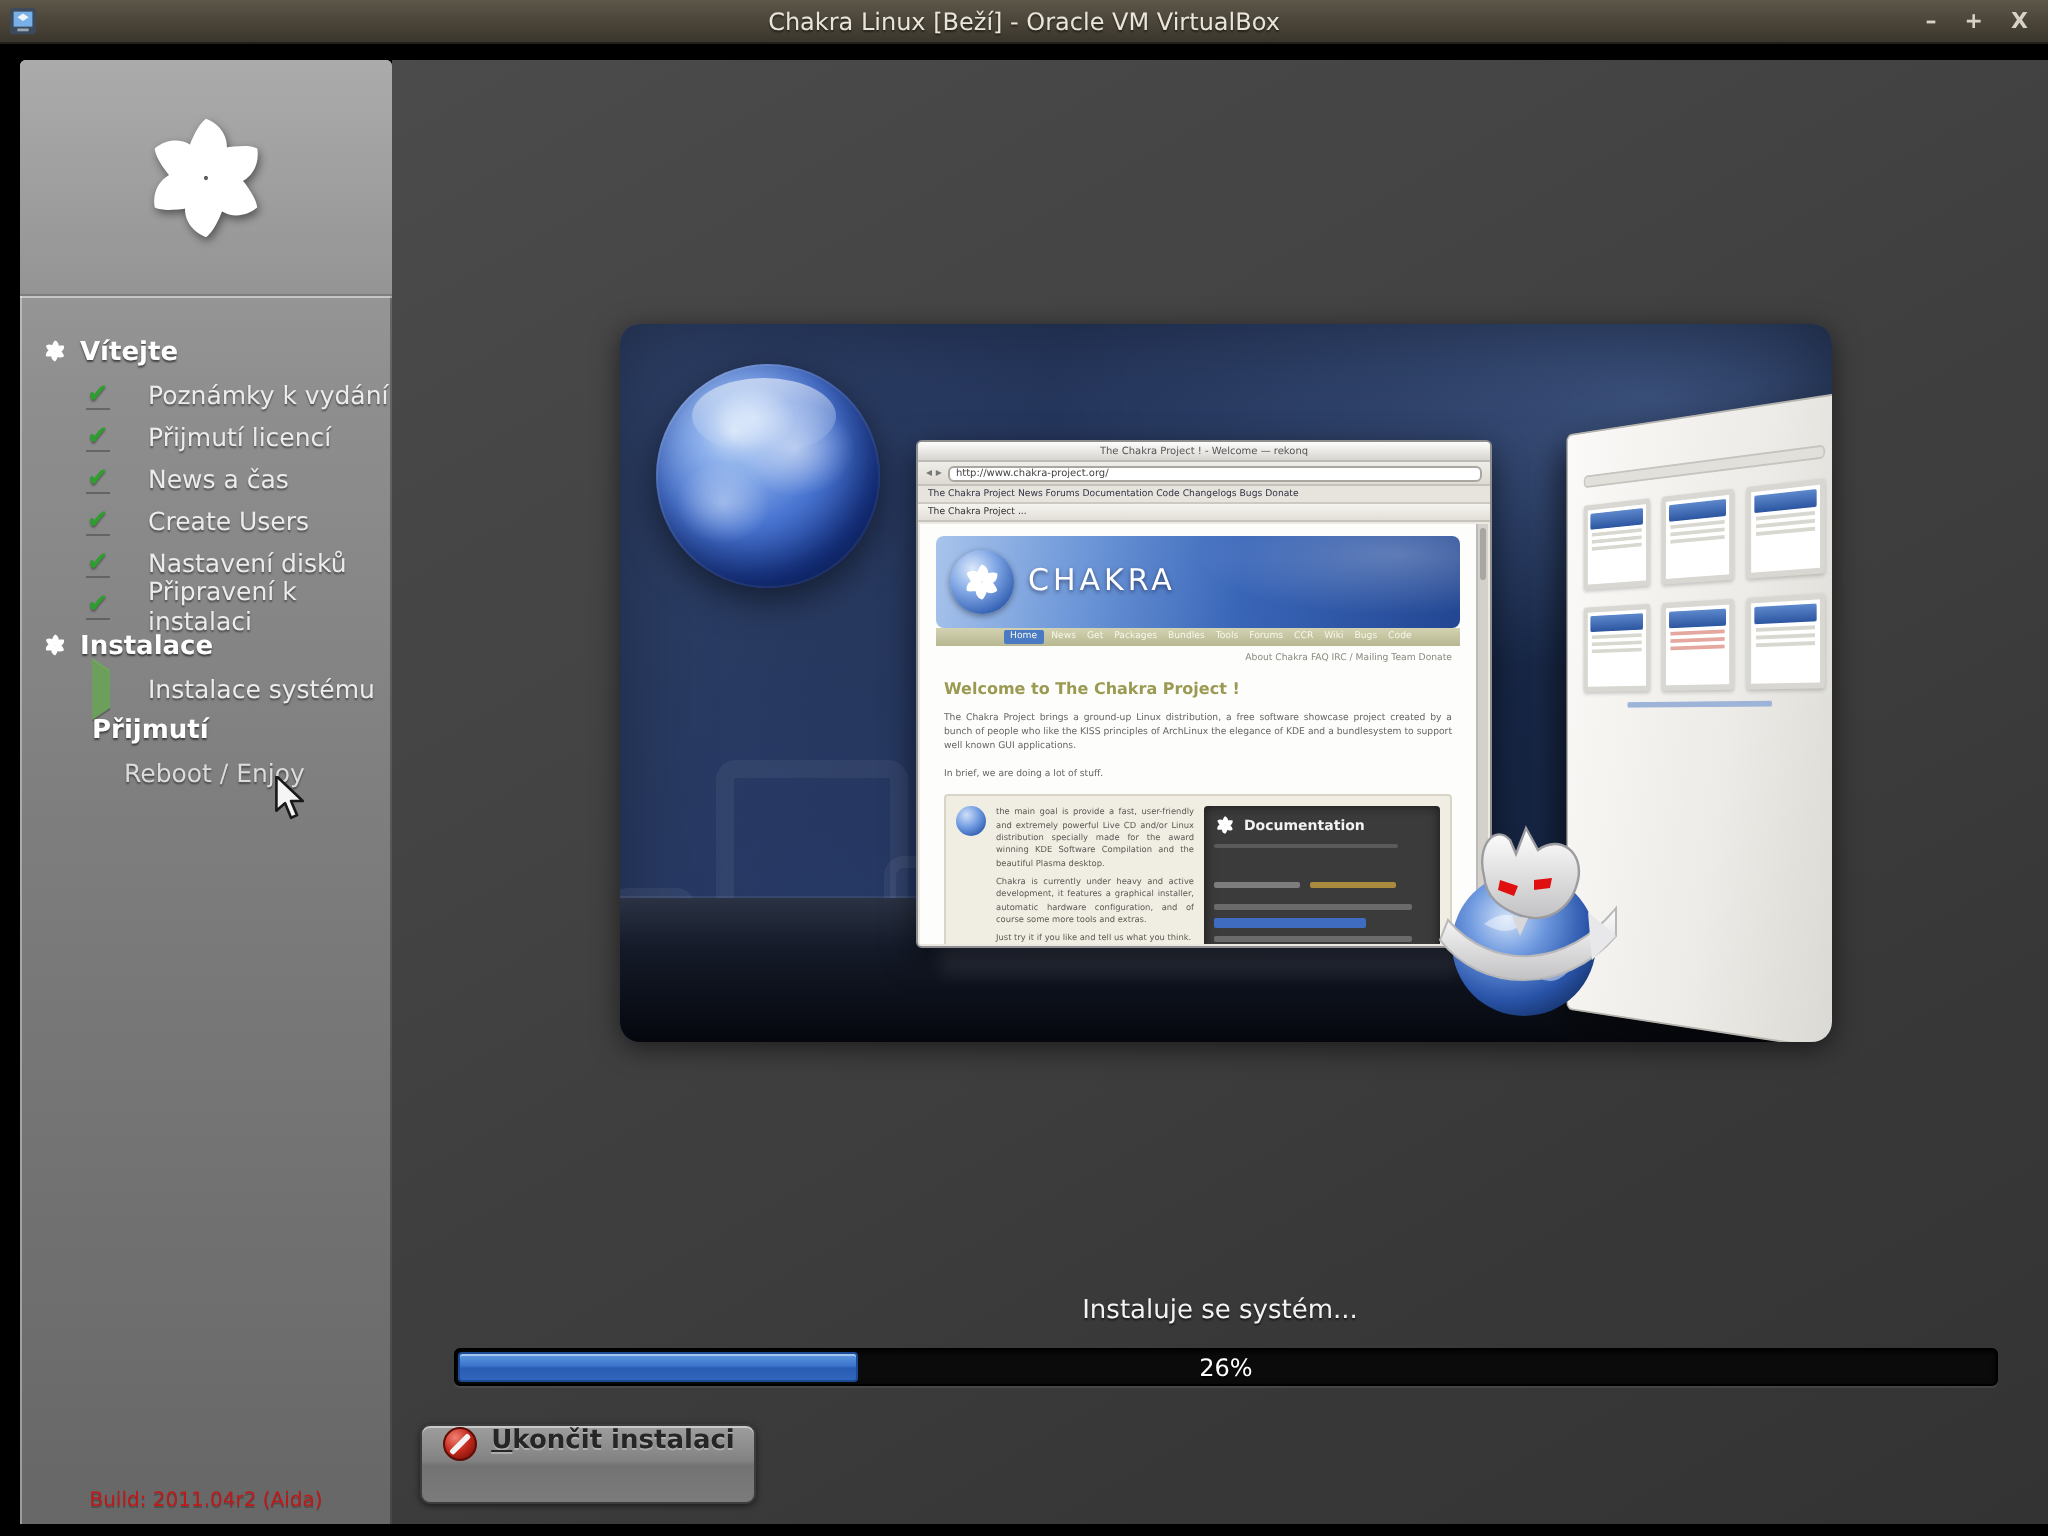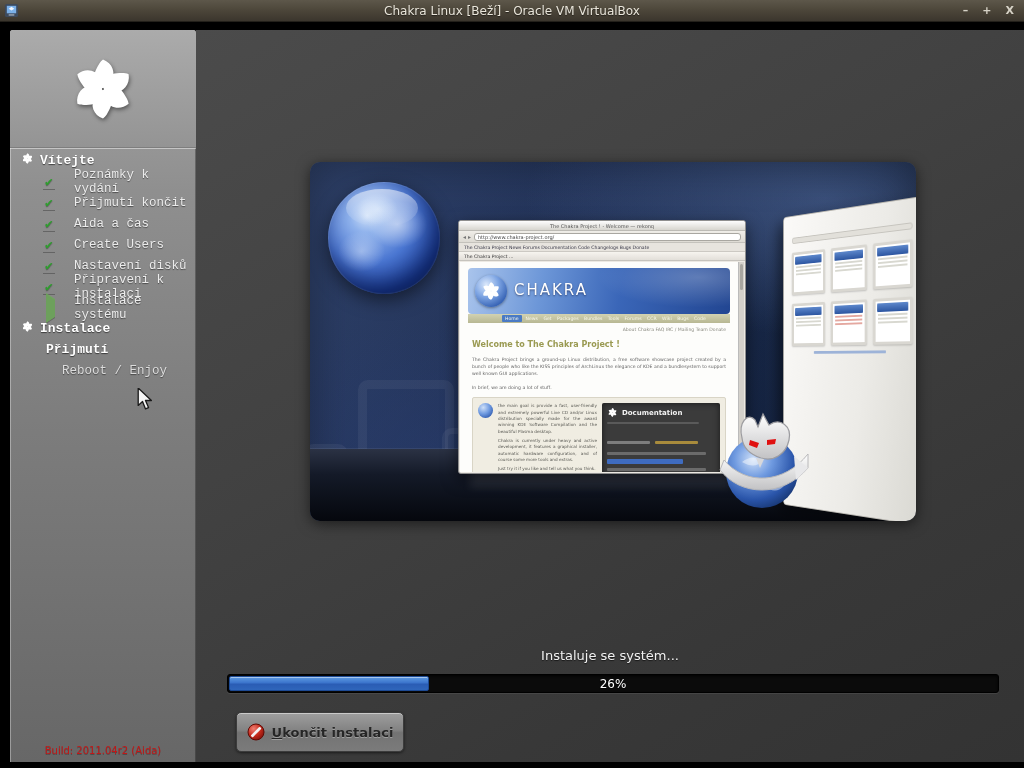--- a/index.html
+++ b/index.html
@@ -24,21 +24,21 @@
   
   .sidebar { position:absolute; left:10px; top:0; width:186px; height:732px;
     background:linear-gradient(180deg,#a6a6a6 0%,#8f8f8f 22%,#7c7c7c 55%,#676767 100%);
     box-shadow:inset 1px 1px 0 rgba(255,255,255,.35), inset -1px 0 0 rgba(0,0,0,.3);
     border-radius:3px 3px 0 0; }
   .logo-area { height:118px; display:flex; align-items:center; justify-content:center;
     background:linear-gradient(180deg,#ababab 0%,#949494 100%);
     border-bottom:1px solid rgba(60,60,60,.4);
     box-shadow:0 1px 0 rgba(255,255,255,.45); border-radius:3px 3px 0 0; }
   .logo-area svg { filter:drop-shadow(1px 2px 2px rgba(0,0,0,.45)); }
-  .steps { padding-top:2px;font-family:Liberation Mono, monospace; }
+  .steps { padding-top:18px; }
   .row { height:21px; display:flex; align-items:center; }
   .row .icn { width:14px; text-align:center; flex:0 0 auto; }
   .row.hdr { padding-left:10px; }
   .row.hdr .lbl { margin-left:6px; font-size:13px; font-weight:bold; color:#ffffff;
     text-shadow:0 1px 1px rgba(0,0,0,.55); }
   .row.hdr.noicon { padding-left:30px; }
   .row.sub { padding-left:32px; }
   .row.sub .lbl { margin-left:18px; font-size:12.5px; color:#ececec;
     text-shadow:0 1px 1px rgba(0,0,0,.45); }
   .row.sub.noicon { padding-left:52px; }
@@ -160,25 +160,25 @@
     font-size:13px; color:#f2f2f2; text-shadow:0 1px 1px rgba(0,0,0,.6); }
   .pbar { position:absolute; left:31px; top:644px; width:772px; height:19px;
     background:#0b0b0b; border:1px solid #000; border-radius:3px;
     box-shadow:inset 0 1px 3px rgba(0,0,0,.9), 0 1px 0 rgba(255,255,255,.07); }
   .pfill { position:absolute; left:1px; top:1px; bottom:1px; border-radius:2px;
     background:linear-gradient(180deg,#5e9be2 0%,#3b74cc 45%,#2a5cb4 55%,#2f66bb 100%);
     border:1px solid #1d4a94; box-shadow:inset 0 1px 0 rgba(255,255,255,.45); }
   .plabel { position:absolute; left:0; right:0; top:0; bottom:0; display:flex;
     align-items:center; justify-content:center; font-size:12px; color:#fff;
     text-shadow:0 1px 1px rgba(0,0,0,.8); }
-  .quit { position:absolute; left:40px; top:682px; width:168px; height:40px;
+  .quit { position:absolute; left:14px; top:682px; width:168px; height:40px;
     border-radius:5px; border:1px solid #3c3c3c;
     background:linear-gradient(180deg,#9e9e9e 0%,#838383 45%,#737373 52%,#7b7b7b 100%);
     box-shadow:inset 0 1px 0 rgba(255,255,255,.45), 0 1px 3px rgba(0,0,0,.55);
-    display:flex; align-items:center; justify-content:center; gap:7px; cursor:pointer; }
+    display:flex; justify-content:center; gap:7px; cursor:pointer; }
   .quit .qlabel { font-size:13px; font-weight:bold; color:#262626;
     text-shadow:0 1px 0 rgba(255,255,255,.3); }
   .quit .qlabel .mn { text-decoration:underline; }
 
   .cursor { position:absolute; left:136px; top:388px; z-index:50; }
 </style>
 </head>
 <body>
 
 <div id="stage">
@@ -228,48 +228,48 @@
                 <use href="#pinwheel"></use>
               </svg></span>
           <span class="lbl">Vítejte</span>
         </div>
         <div class="row sub">
           <span class="icn chk">✔</span>
           <span class="lbl">Poznámky k vydání</span>
         </div>
         <div class="row sub">
           <span class="icn chk">✔</span>
-          <span class="lbl">Přijmutí končit</span>
-        </div>
-        <div class="row sub">
-          <span class="icn chk">✔</span>
-          <span class="lbl">Aida a čas</span>
+          <span class="lbl">Přijmutí licencí</span>
+        </div>
+        <div class="row sub">
+          <span class="icn chk">✔</span>
+          <span class="lbl">News a čas</span>
         </div>
         <div class="row sub">
           <span class="icn chk">✔</span>
           <span class="lbl">Create Users</span>
         </div>
         <div class="row sub">
           <span class="icn chk">✔</span>
           <span class="lbl">Nastavení disků</span>
         </div>
         <div class="row sub">
           <span class="icn chk">✔</span>
           <span class="lbl">Připravení k instalaci</span>
-        </div>
-        <div class="row sub">
-          <span class="icn"><span class="play"></span></span>
-          <span class="lbl">Instalace systému</span>
         </div>
         <div class="row hdr">
           <span class="icn">
             <svg width="13" height="13" viewBox="0 0 100 100">
                 <use href="#pinwheel"></use>
               </svg></span>
           <span class="lbl">Instalace</span>
+        </div>
+        <div class="row sub">
+          <span class="icn"><span class="play"></span></span>
+          <span class="lbl">Instalace systému</span>
         </div>
         <div class="row hdr noicon">
           <span class="lbl">Přijmutí</span>
         </div>
         <div class="row sub noicon">
           <span class="lbl">Reboot / Enjoy</span>
         </div>
       </div>
       <div class="build">Build: 2011.04r2 (Aida)</div>
     </div>

